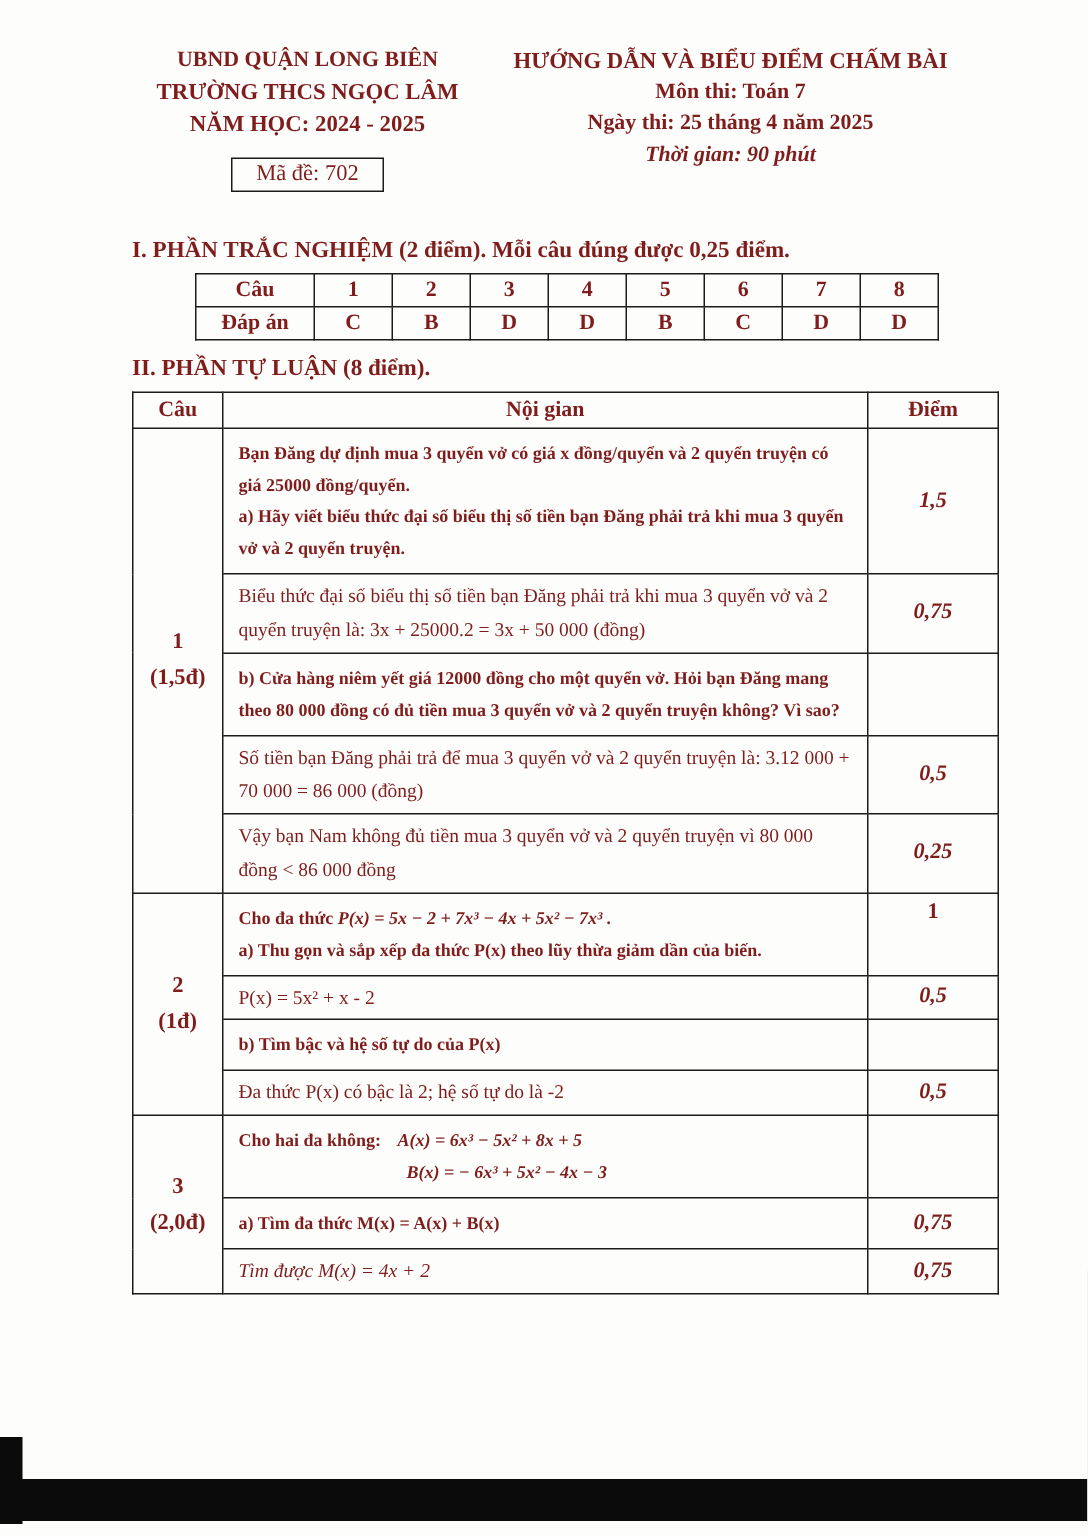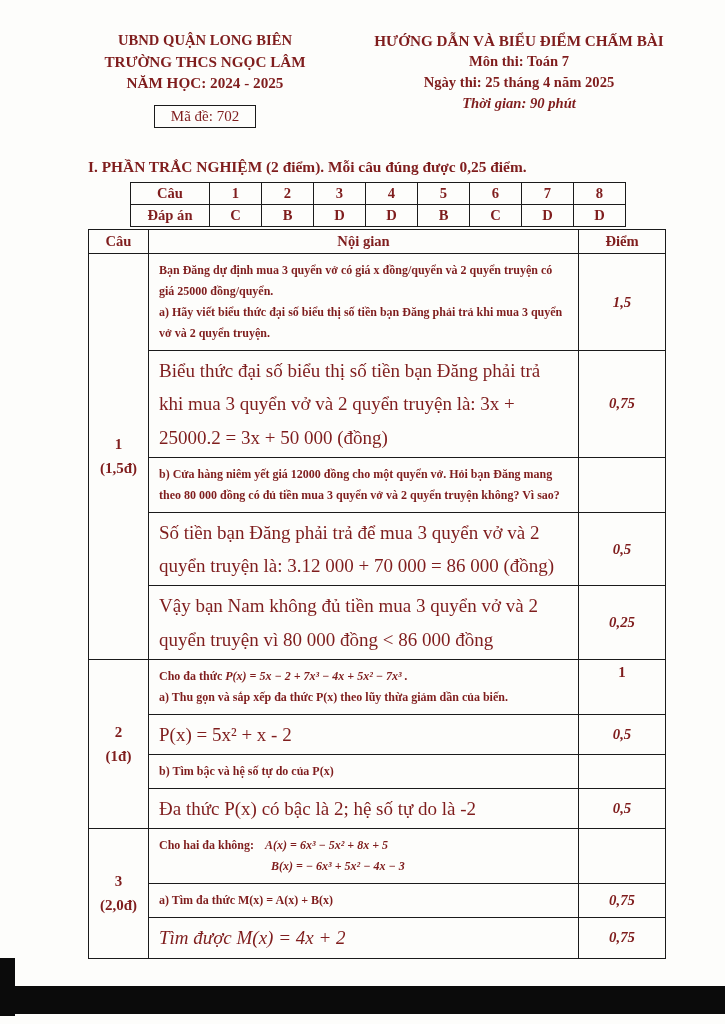--- a/index.html
+++ b/index.html
@@ -8,21 +8,21 @@
     width:725px; height:1024px;
     margin:0 auto;
     background:#fdfdfb;
     font-family:"Liberation Serif","DejaVu Serif",serif;
     color:#7f1d1d;
     overflow:hidden;
   }
   
   .hdr { position:relative; height:148px; padding-top:30px; box-sizing:border-box; }
   .hdr-left  { position:absolute; left:85px;  top:30px; width:240px; text-align:center; }
-  .hdr-right { position:absolute; left:358px; top:30px; width:322px; text-align:center; }
+  .hdr-right { position:absolute; left:326px; top:30px; width:322px; text-align:center; }
   .h-line   { font-size:14.6px; font-weight:bold; line-height:21px; }
   .h-line.big { font-size:15.2px; }
   .h-line.it  { font-style:italic; }
   .code-box {
     display:inline-block; margin-top:12px;
     border:1.6px solid #1b1b1b; padding:2px 16px;
     font-size:15px; font-weight:normal;
   }
   
   .content { padding:0 60px 0 88px; }
@@ -43,21 +43,21 @@
     border:1.4px solid #1b1b1b; vertical-align:middle;
     font-size:14.6px; padding:3px 10px; box-sizing:border-box;
   }
   .essay-table th { font-weight:bold; text-align:center; height:24px; padding:2px 4px; }
   col.c-cau  { width:60px; }
   col.c-noi  { width:430px; }
   col.c-diem { width:87px; }
   td.qcell { text-align:center; font-weight:bold; font-size:15px; line-height:1.6; padding:2px; }
   td.nd { line-height:1.75; }
   td.nd.bold { font-weight:bold; font-size:12px; padding-top:6px; padding-bottom:6px; }
-  td.nd.sol  { font-size:19px; }
+  td.nd.sol  { font-size:13px; }
   td.pt { text-align:center; font-style:italic; font-weight:600; font-size:14.8px;margin-left:20px; }
   td.pt.top-plain { vertical-align:top; font-style:normal; font-weight:bold; text-align:center; padding-top:4px; }
   .math   { font-style:italic; }
   .mline2 { padding-left:112px; font-style:italic; font-weight:bold; }
   .indent { padding-left:38px; font-style:italic; }
   
   .scan-bar    { position:absolute; left:0; top:986px; width:725px; height:28px; background:#0b0b0b; }
   .scan-corner { position:absolute; left:0; top:958px; width:15px; height:58px; background:#0b0b0b; }
 </style>
 </head>
@@ -106,20 +106,21 @@
         <td class="c">D</td>
         <td class="c">D</td>
         <td class="c">B</td>
         <td class="c">C</td>
         <td class="c">D</td>
         <td class="c">D</td>
       </tr>
     </tbody>
       </table>
 
+    <div class="sec-title">II. PHẦN TỰ LUẬN (8 điểm).</div>
 
     <table class="essay-table">
       <colgroup>
           <col class="c-cau">
           <col class="c-noi">
           <col class="c-diem">
         </colgroup>
       <tbody>
           <tr>
         <th>Câu</th>

